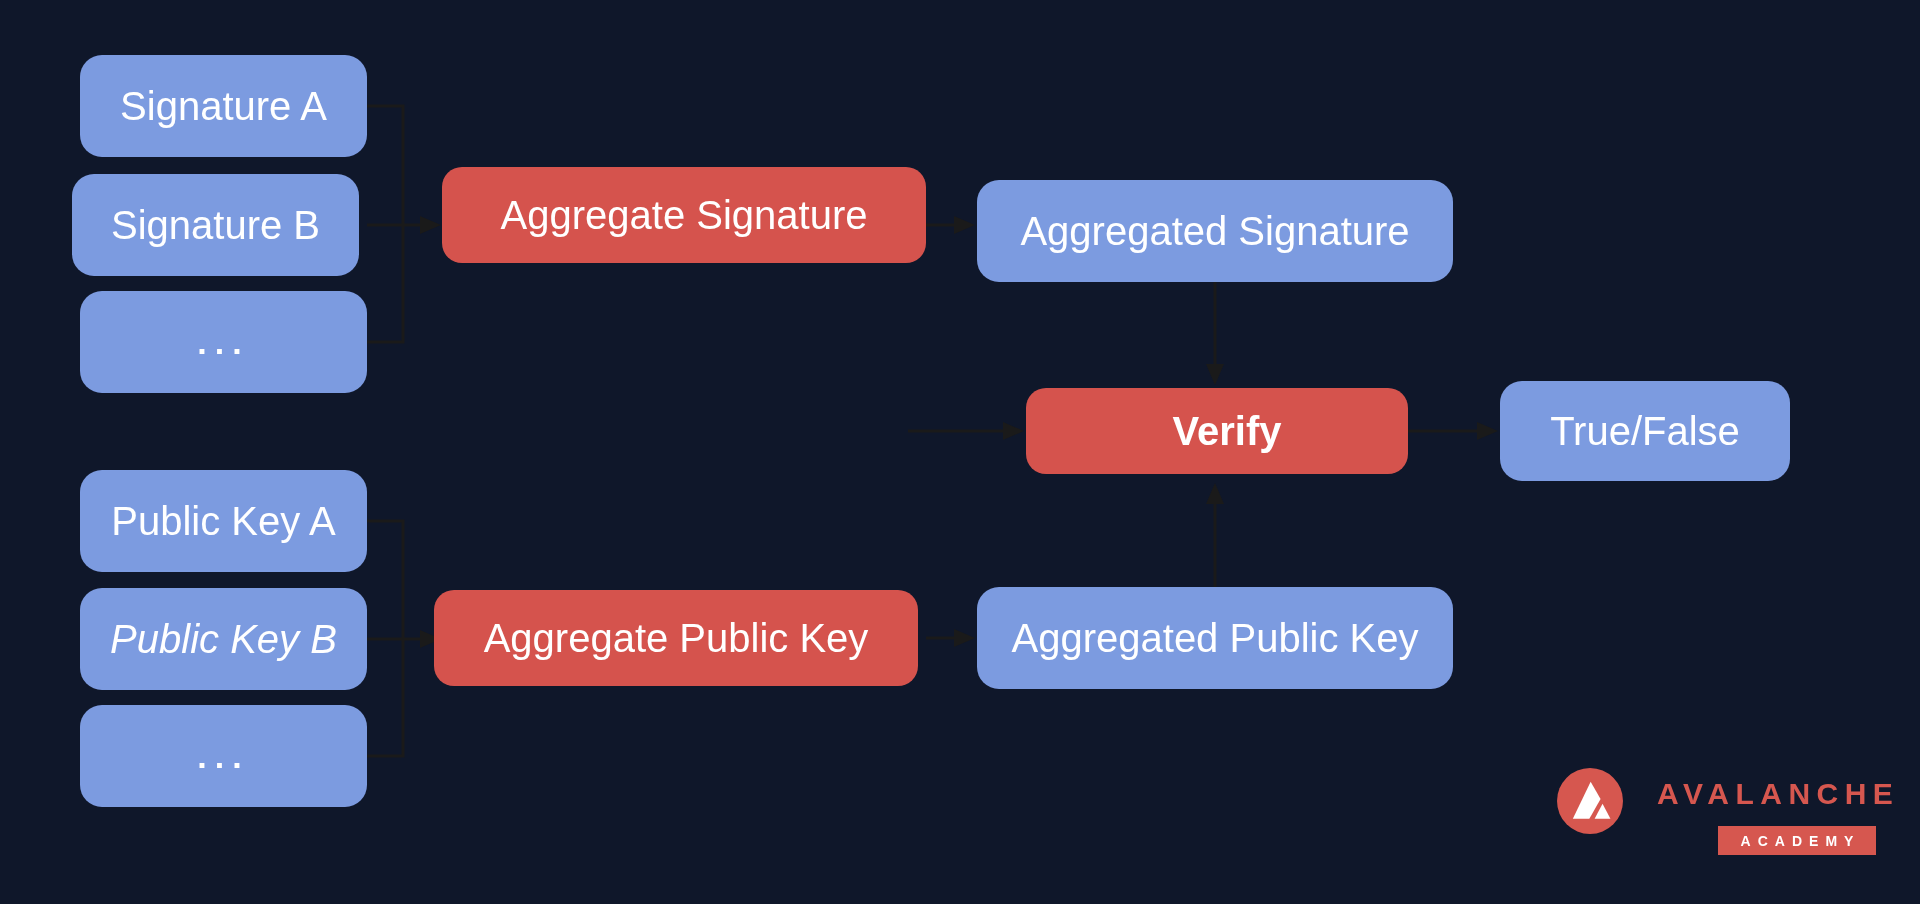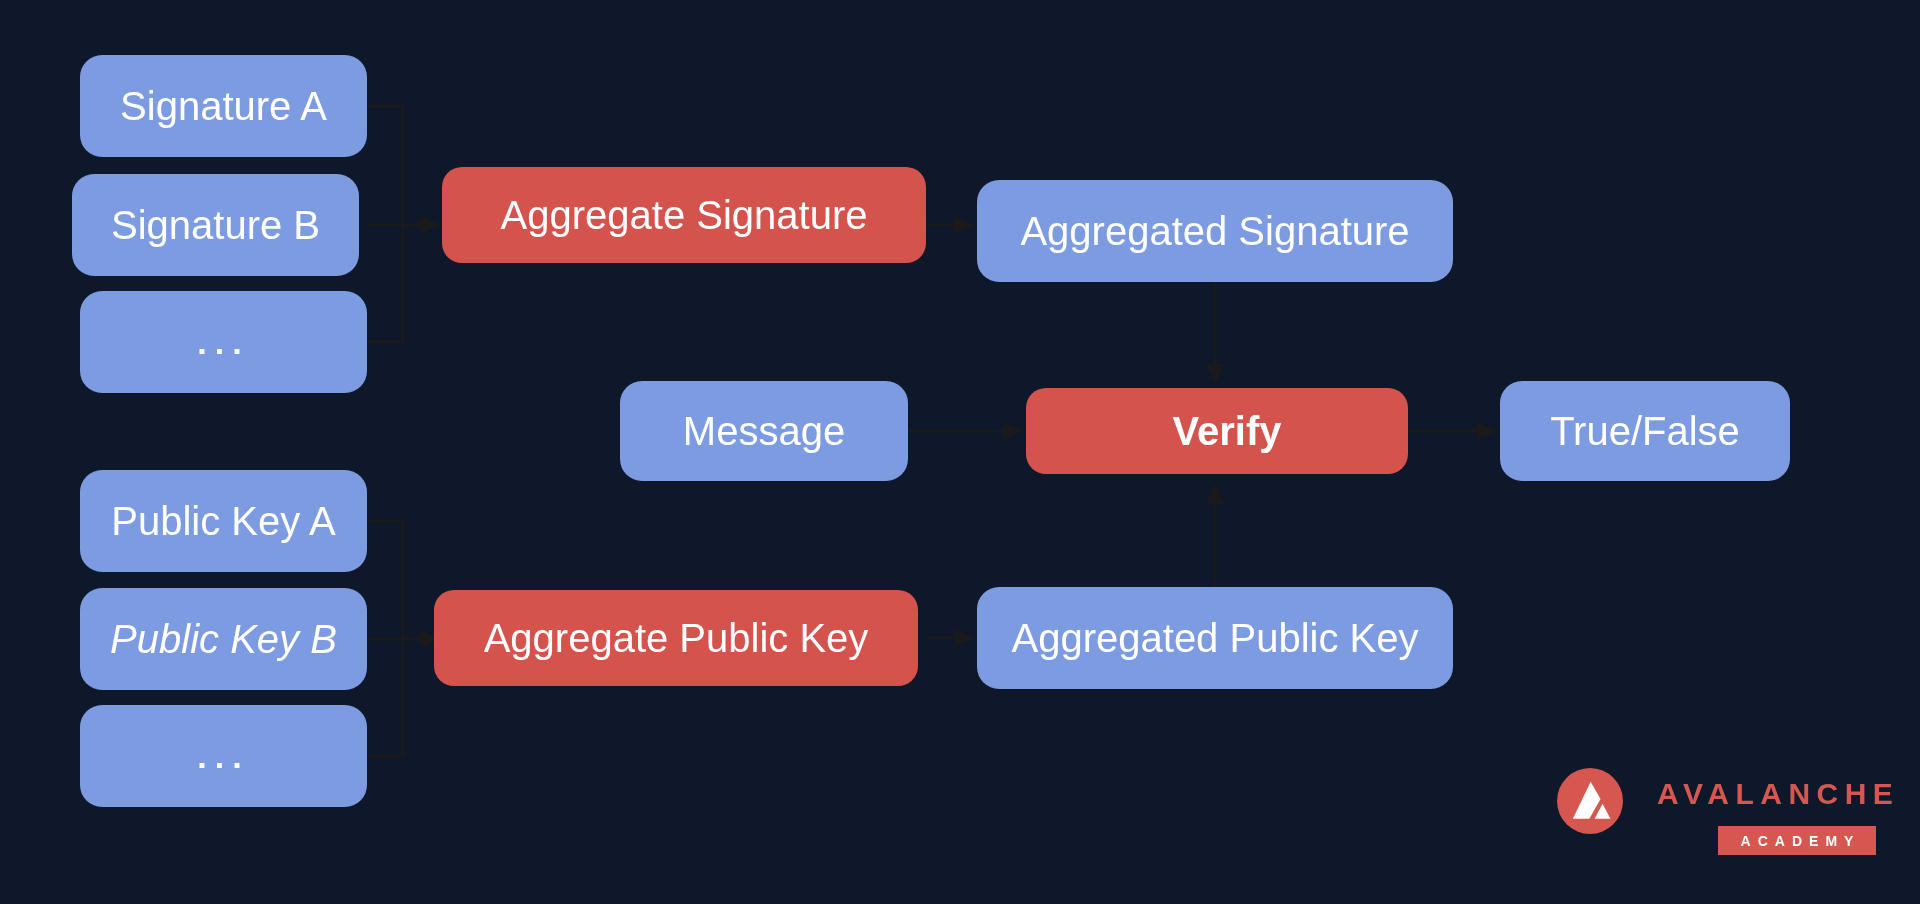--- a/index.html
+++ b/index.html
@@ -84,21 +84,20 @@
     </g>
   </svg>
 
   <div class="node blue" style="left:80px;top:55px;width:287px;height:102px;">Signature A</div>
   <div class="node blue" style="left:72px;top:174px;width:287px;height:102px;text-align:right;">Signature B</div>
   <div class="node blue dots" style="left:80px;top:291px;width:287px;height:102px;">...</div>
 
   <div class="node red" style="left:442px;top:167px;width:484px;height:96px;">Aggregate Signature</div>
   <div class="node blue" style="left:977px;top:180px;width:476px;height:102px;">Aggregated Signature</div>
 
-  <div class="node blue" style="left:620px;top:381px;width:288px;height:100px;">Message</div>
   <div class="node red bold" style="left:1026px;top:388px;width:382px;height:86px;">Verify</div>
   <div class="node blue" style="left:1500px;top:381px;width:290px;height:100px;">True/False</div>
 
   <div class="node blue" style="left:80px;top:470px;width:287px;height:102px;">Public Key A</div>
   <div class="node blue" style="left:80px;top:588px;width:287px;height:102px;font-style:italic;">Public Key B</div>
   <div class="node blue dots" style="left:80px;top:705px;width:287px;height:102px;">...</div>
 
   <div class="node red" style="left:434px;top:590px;width:484px;height:96px;">Aggregate Public Key</div>
   <div class="node blue" style="left:977px;top:587px;width:476px;height:102px;">Aggregated Public Key</div>
 

